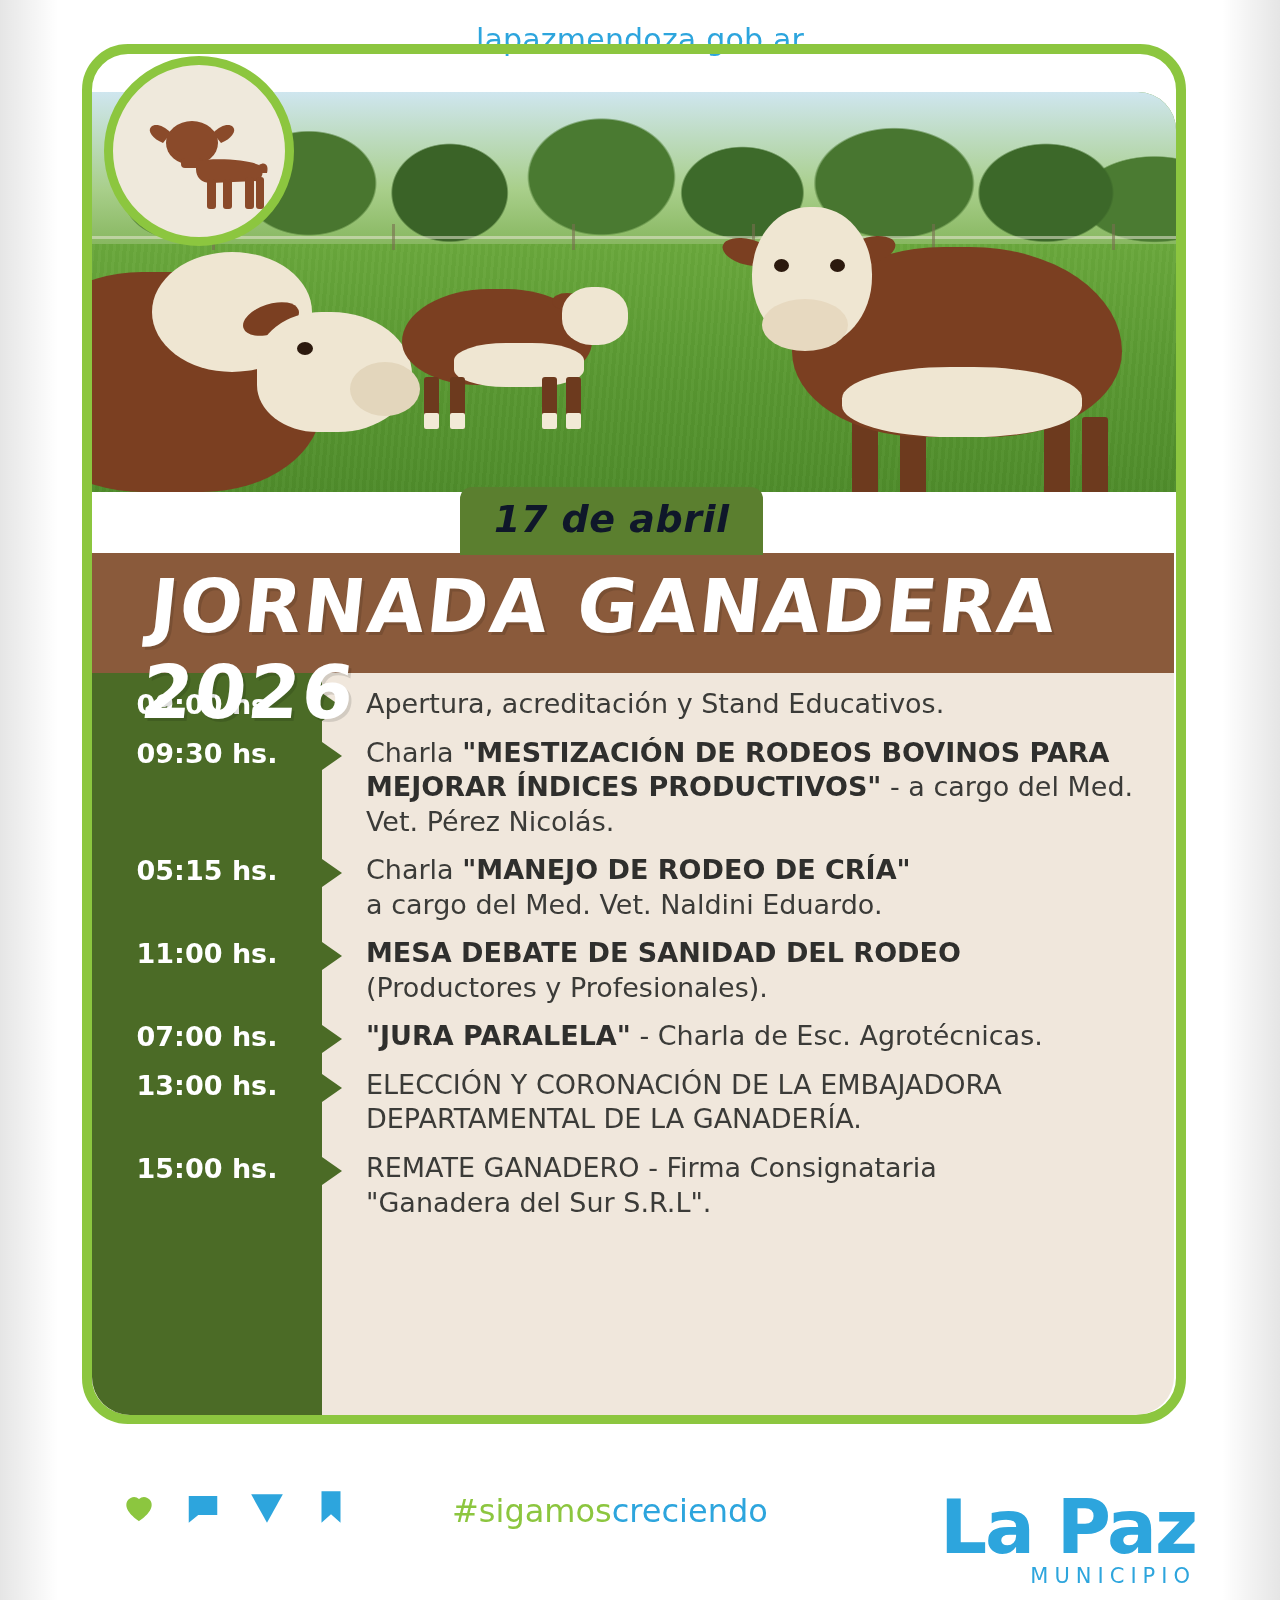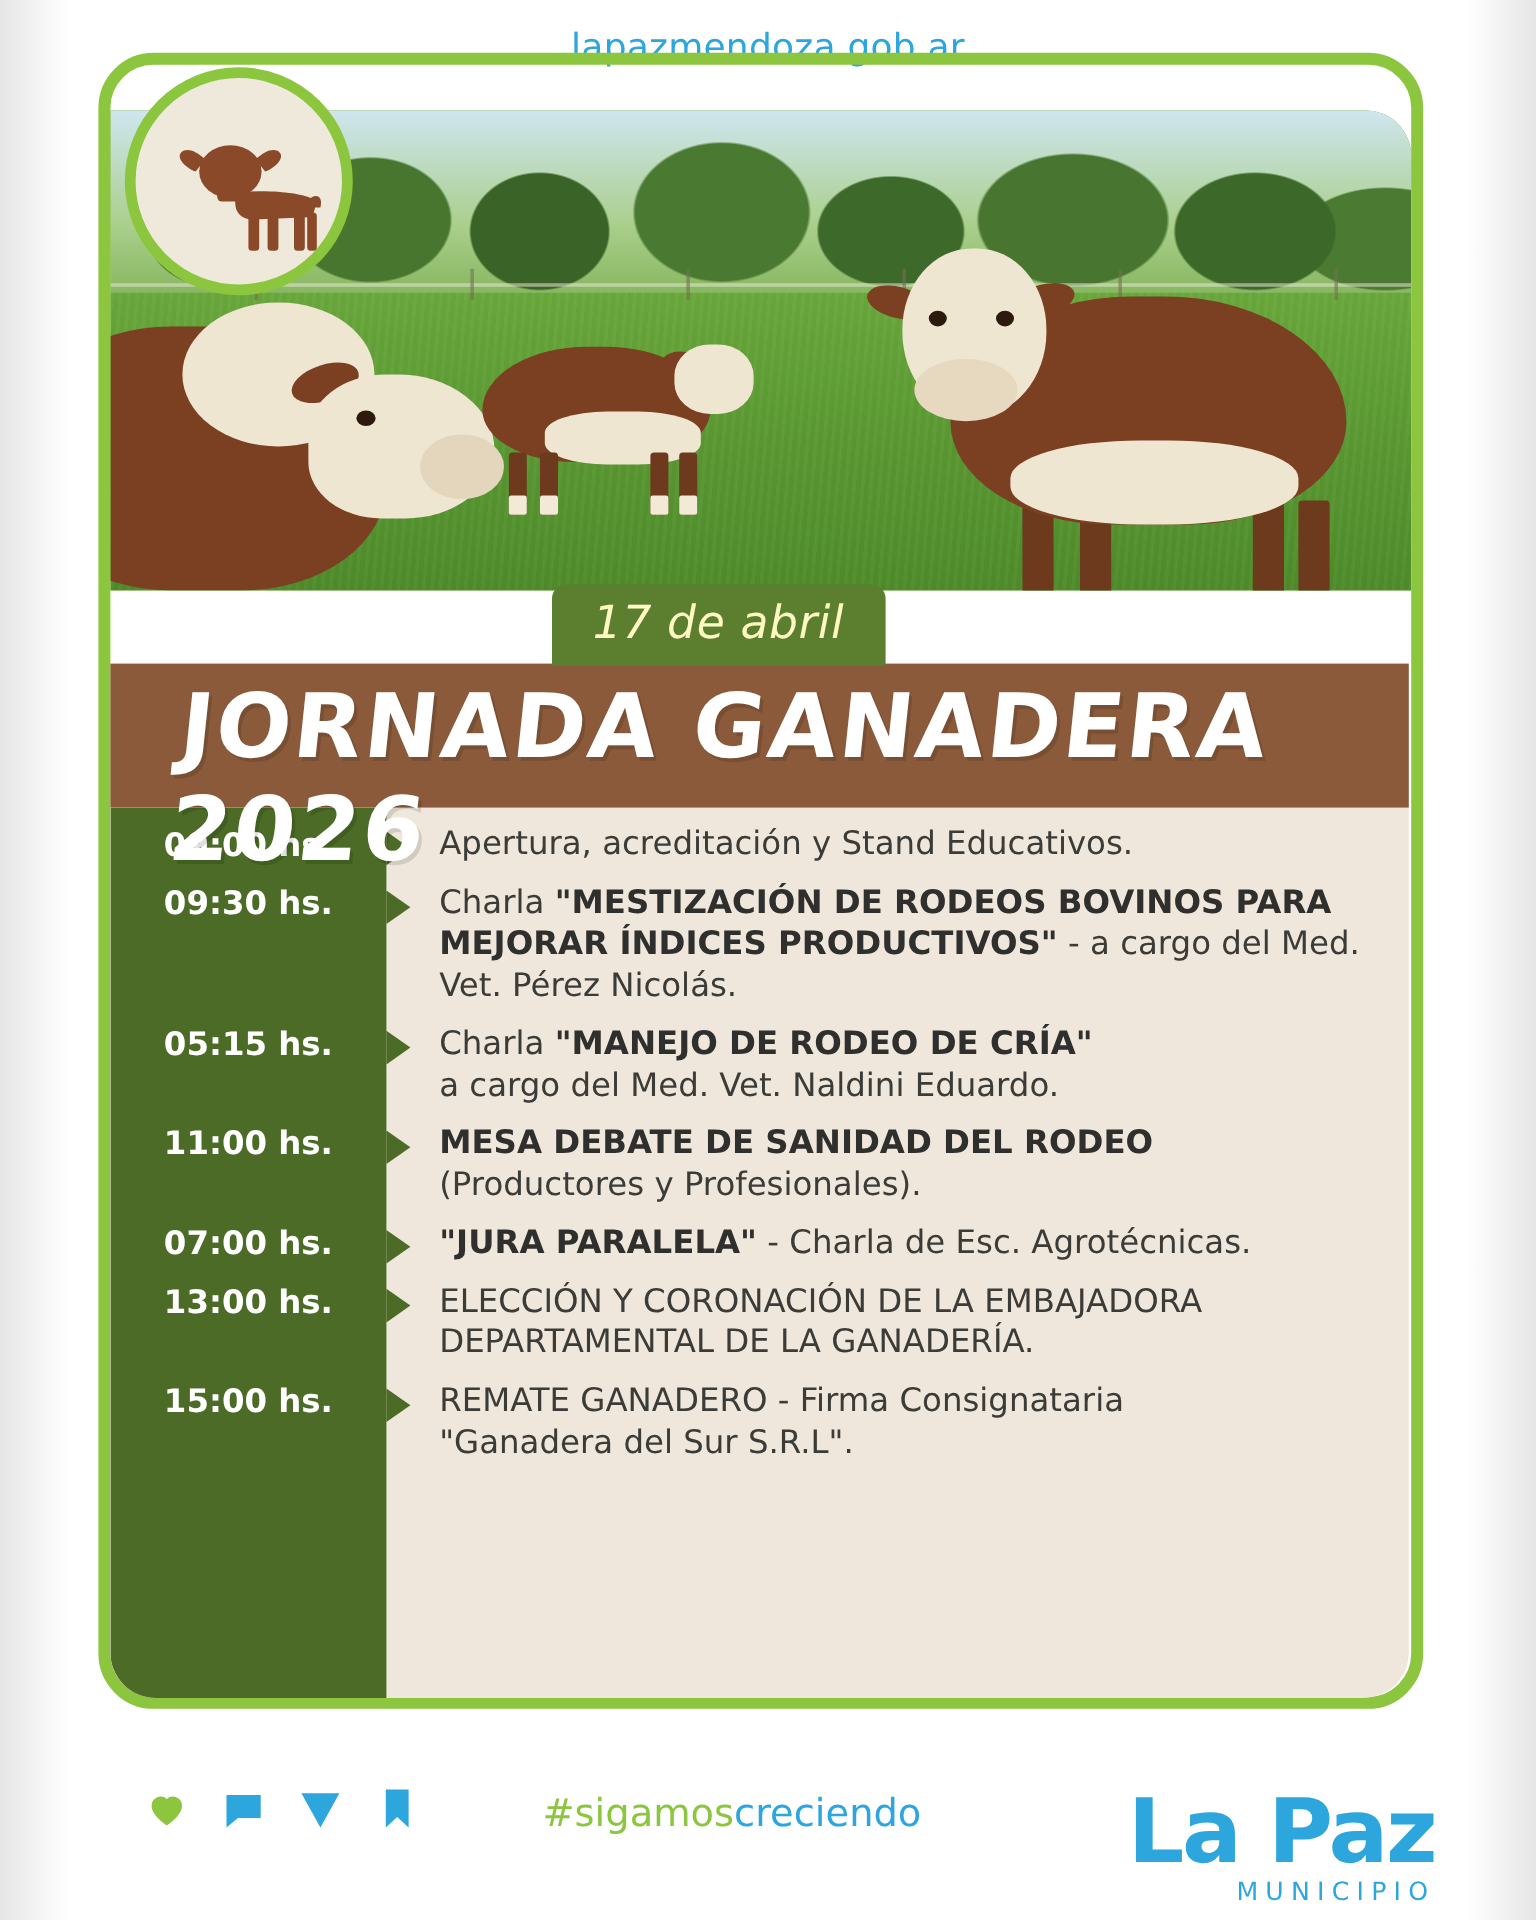--- a/index.html
+++ b/index.html
@@ -184,23 +184,23 @@
     box-sizing: border-box;
   }
   .emblem svg { position: absolute; left: 28px; top: 38px; }
 
   
   .date-ribbon {
     position: absolute;
     left: 460px;
     top: 487px;
     background: #5b7f2f;
-    color: #fef9c3;
-    font-family: "DejaVu Sans", sans-serif;
-    font-weight: normal;
+    color: #0f172a;
+    font-family: "DejaVu Sans", sans-serif;
+    font-weight: bold;
     font-style: italic;
     font-size: 38px;
     padding: 10px 34px 14px 34px;
     border-top-left-radius: 12px;
     border-top-right-radius: 12px;
     z-index: 5;
     letter-spacing: 0.5px;
   }
 
   

